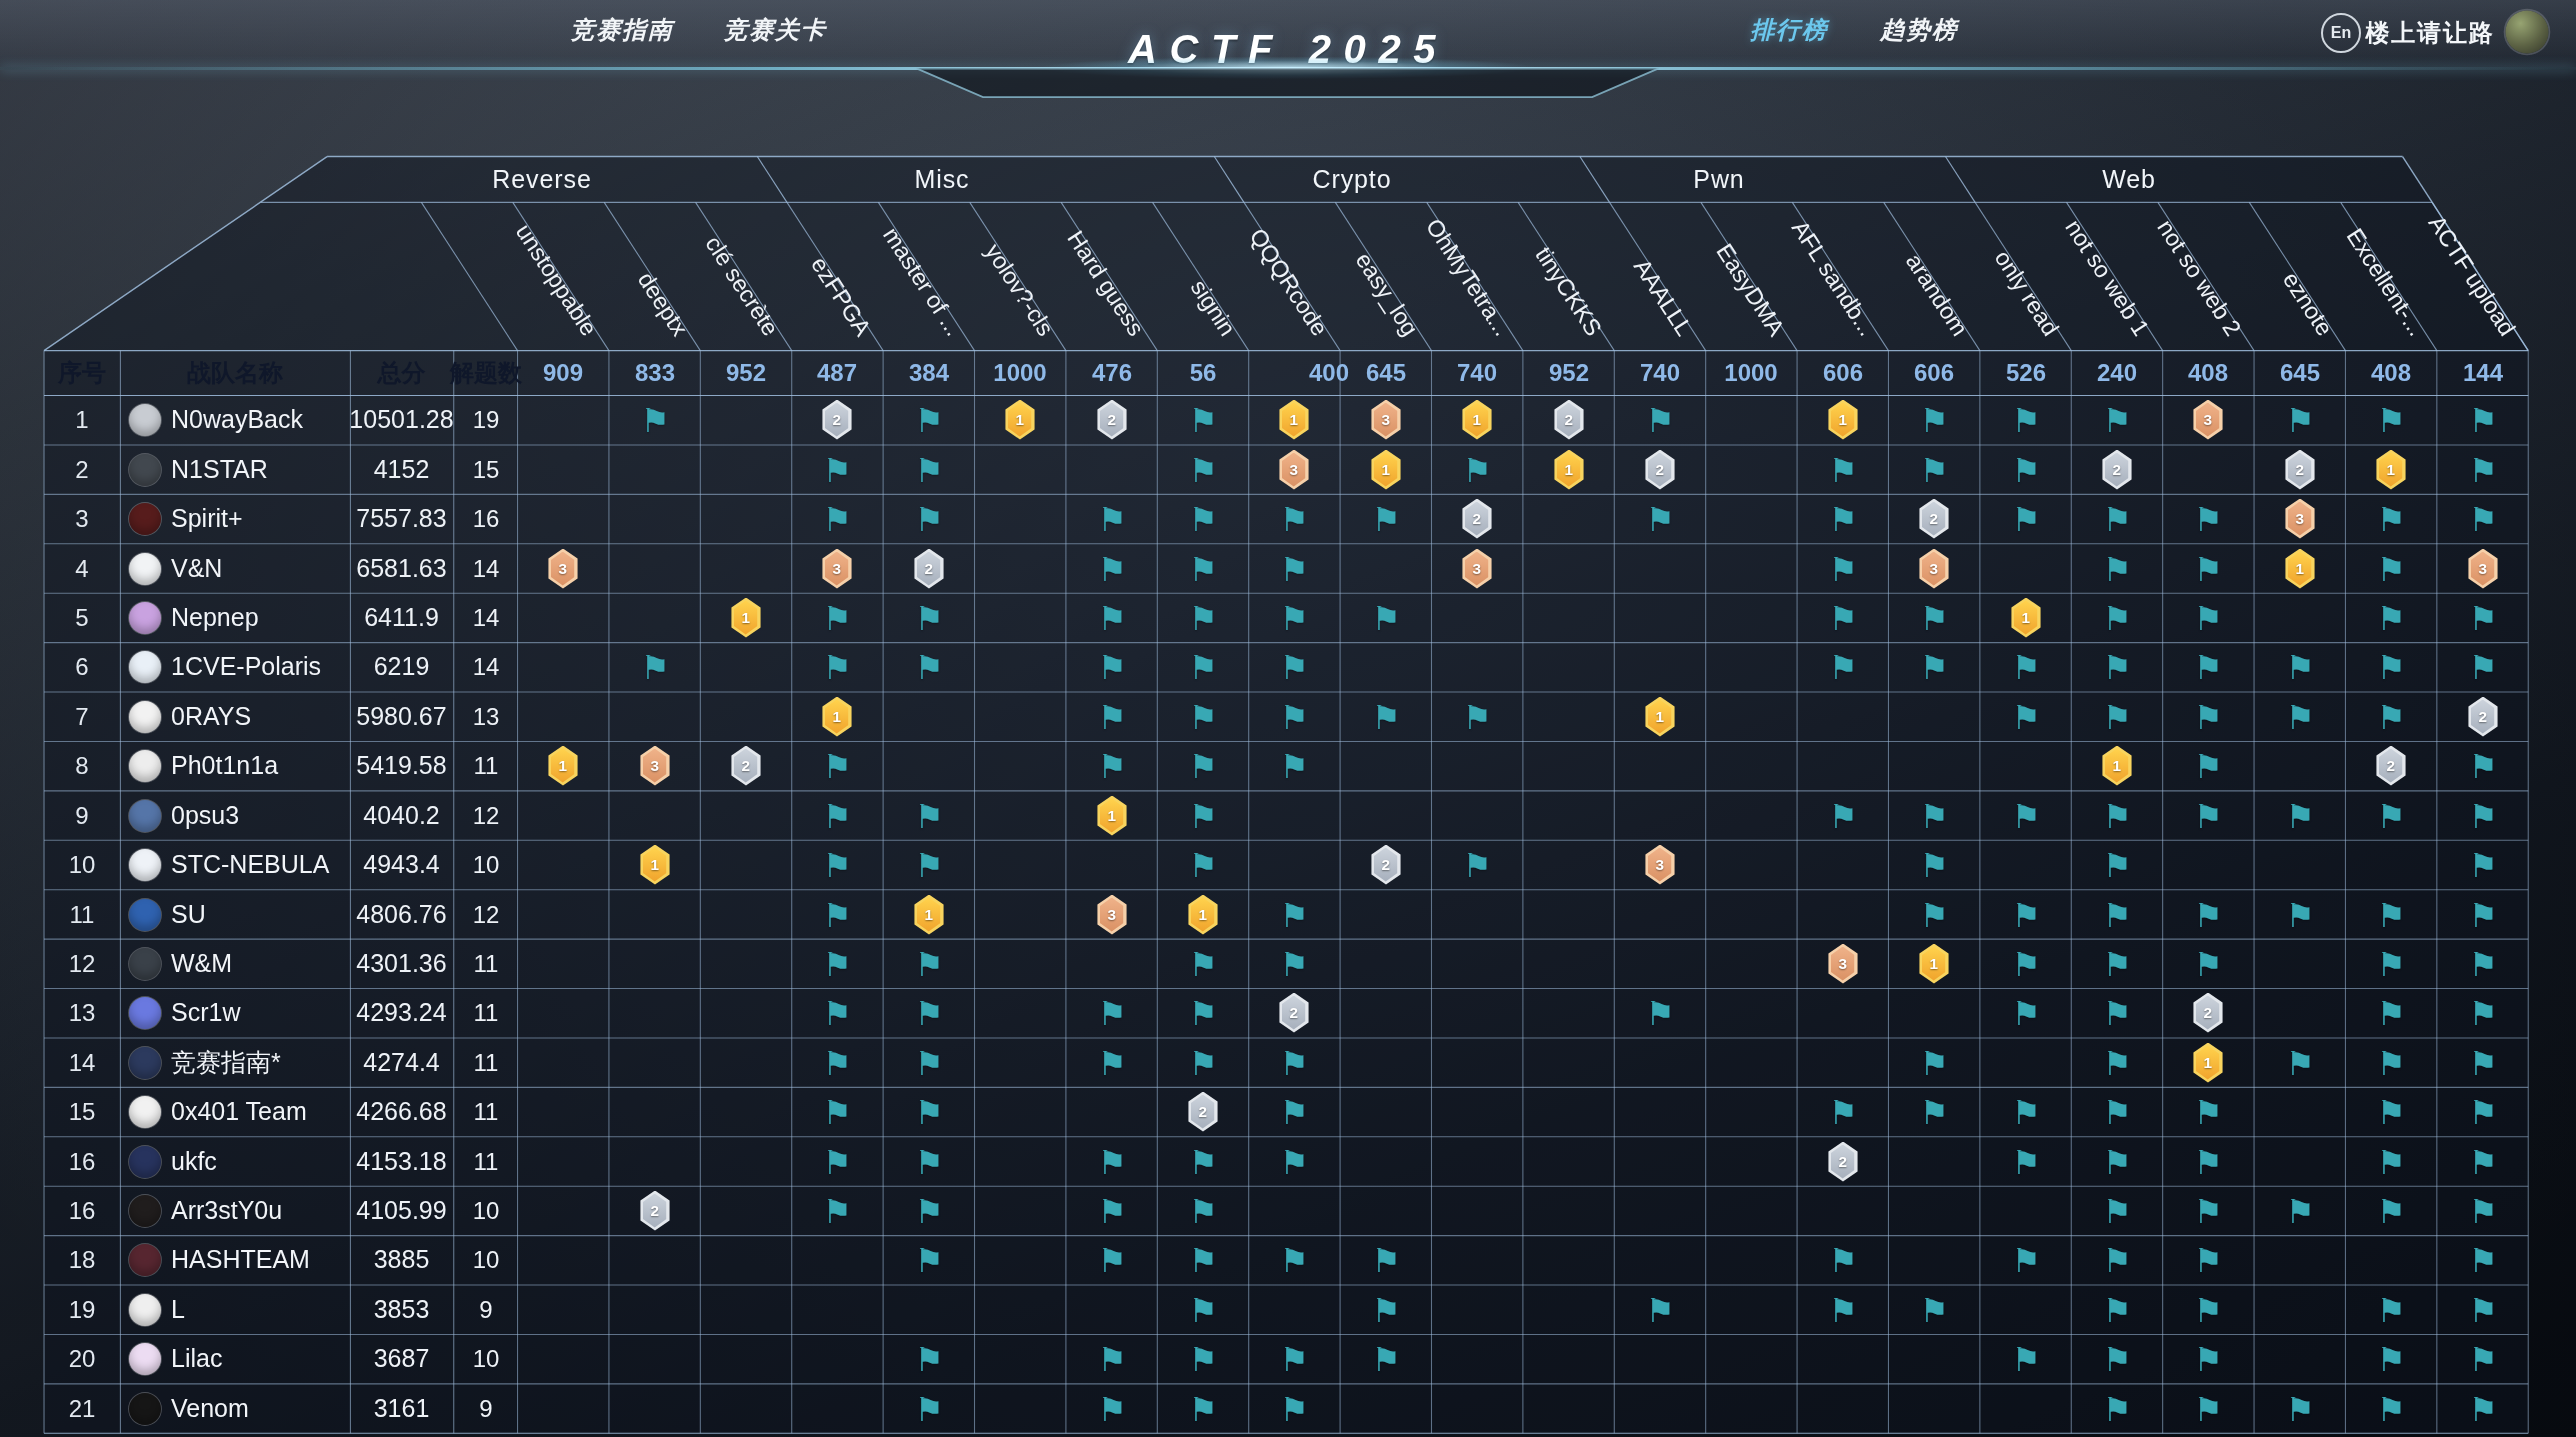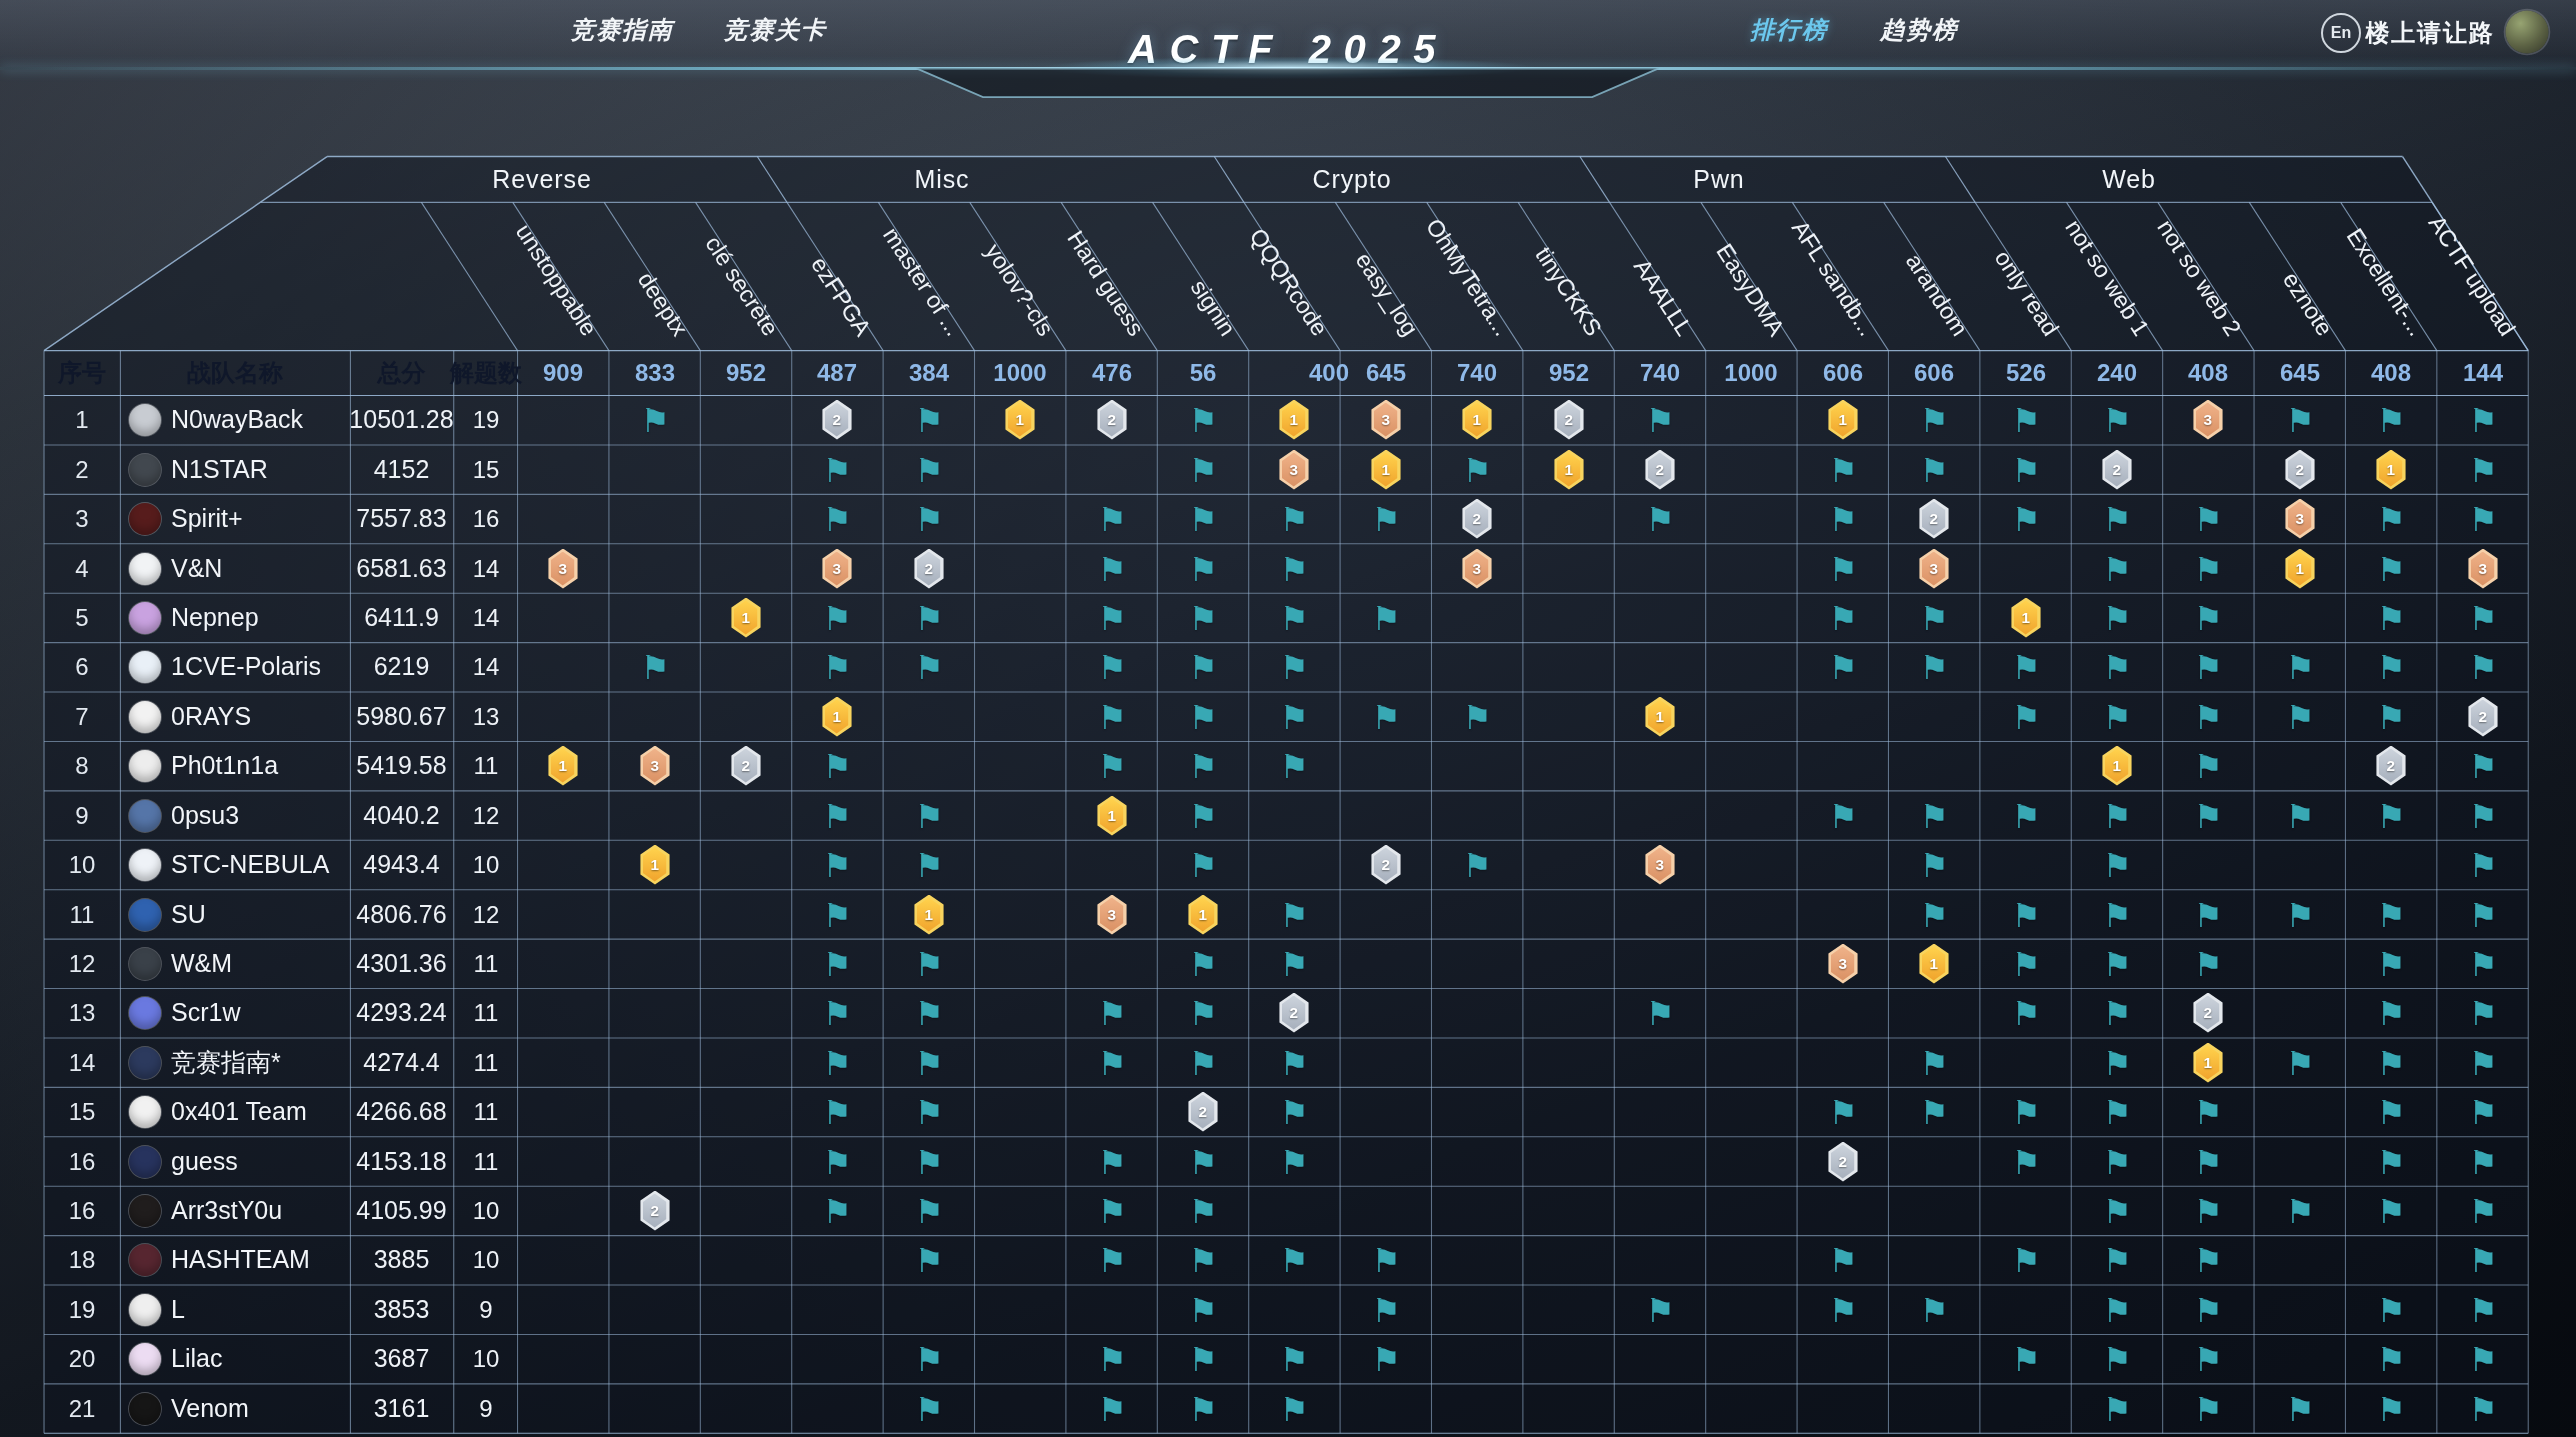--- a/index.html
+++ b/index.html
@@ -635,21 +635,21 @@
       <span class="flag" style="left: 1890px; color: rgb(56, 168, 180);">⚑</span>
       <span class="flag" style="left: 1982px; color: rgb(56, 168, 180);">⚑</span>
       <span class="flag" style="left: 2073px; color: rgb(56, 168, 180);">⚑</span>
       <span class="flag" style="left: 2164px; color: rgb(56, 168, 180);">⚑</span>
       <span class="flag" style="left: 2347px; color: rgb(56, 168, 180);">⚑</span>
       <span class="flag" style="left: 2439px; color: rgb(56, 168, 180);">⚑</span>
     </div>
     <div class="trow" style="top: 1137px;">
       <div class="cell-txt rank">16</div>
       <div class="t-avatar" style="background: rgb(39, 51, 94);"></div>
-      <div class="tname">guess</div>
+      <div class="tname">ukfc</div>
       <div class="cell-txt score">4153.18</div>
       <div class="cell-txt solved">11</div>
       <span class="flag" style="left: 793px; color: rgb(56, 168, 180);">⚑</span>
       <span class="flag" style="left: 885px; color: rgb(56, 168, 180);">⚑</span>
       <span class="flag" style="left: 1068px; color: rgb(56, 168, 180);">⚑</span>
       <span class="flag" style="left: 1159px; color: rgb(56, 168, 180);">⚑</span>
       <span class="flag" style="left: 1250px; color: rgb(56, 168, 180);">⚑</span>
       <div class="medal silver" style="left: 1799px;">
         <div class="inner">2</div>
       </div>

